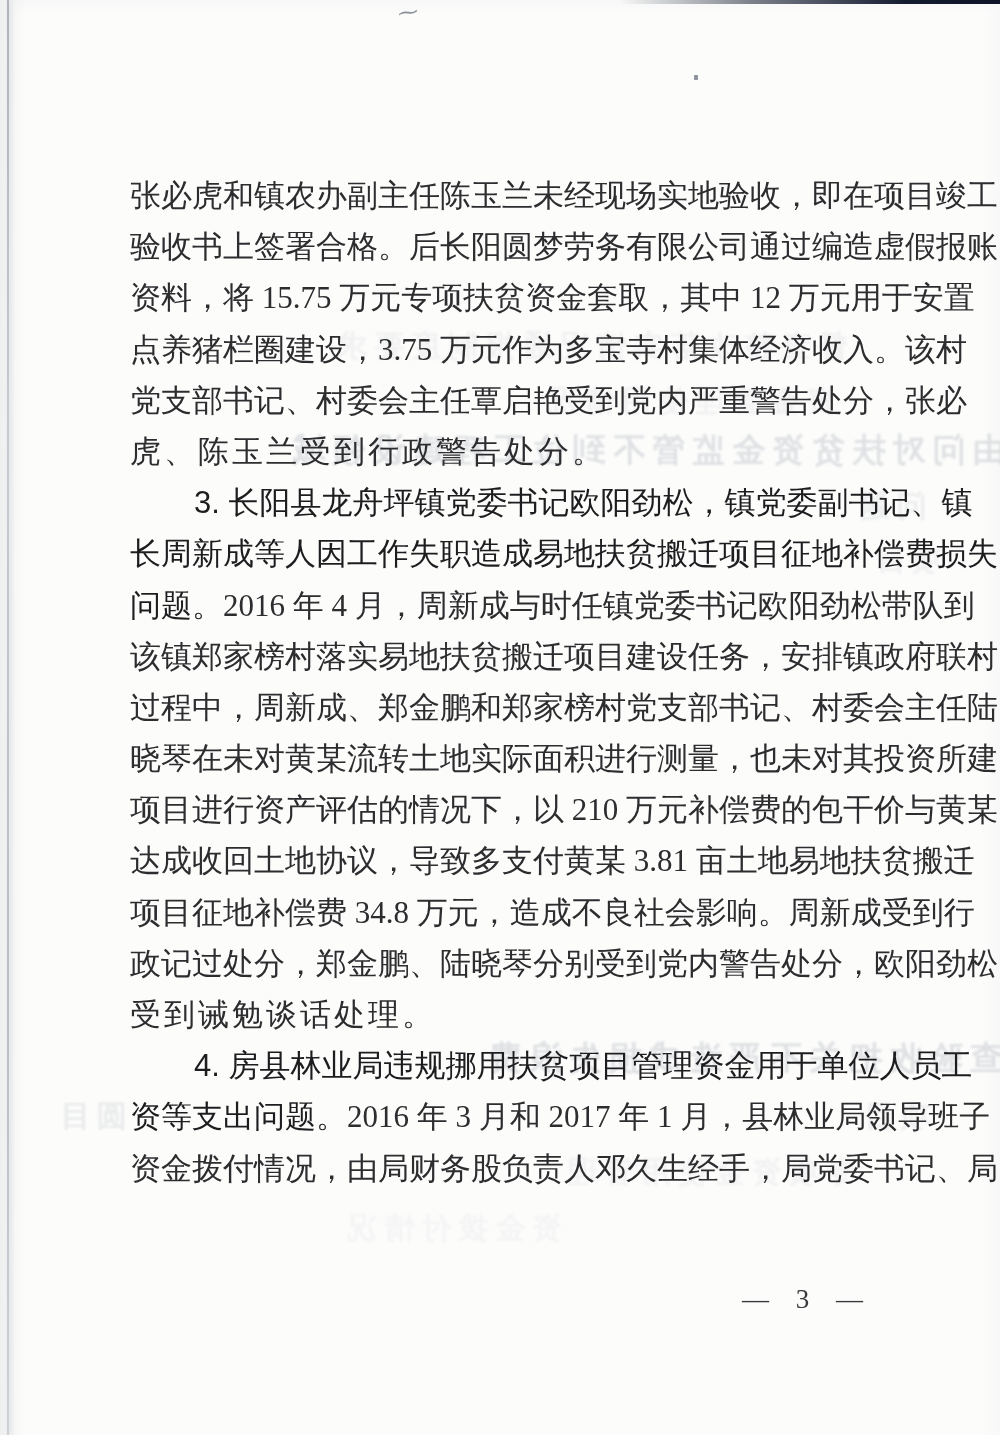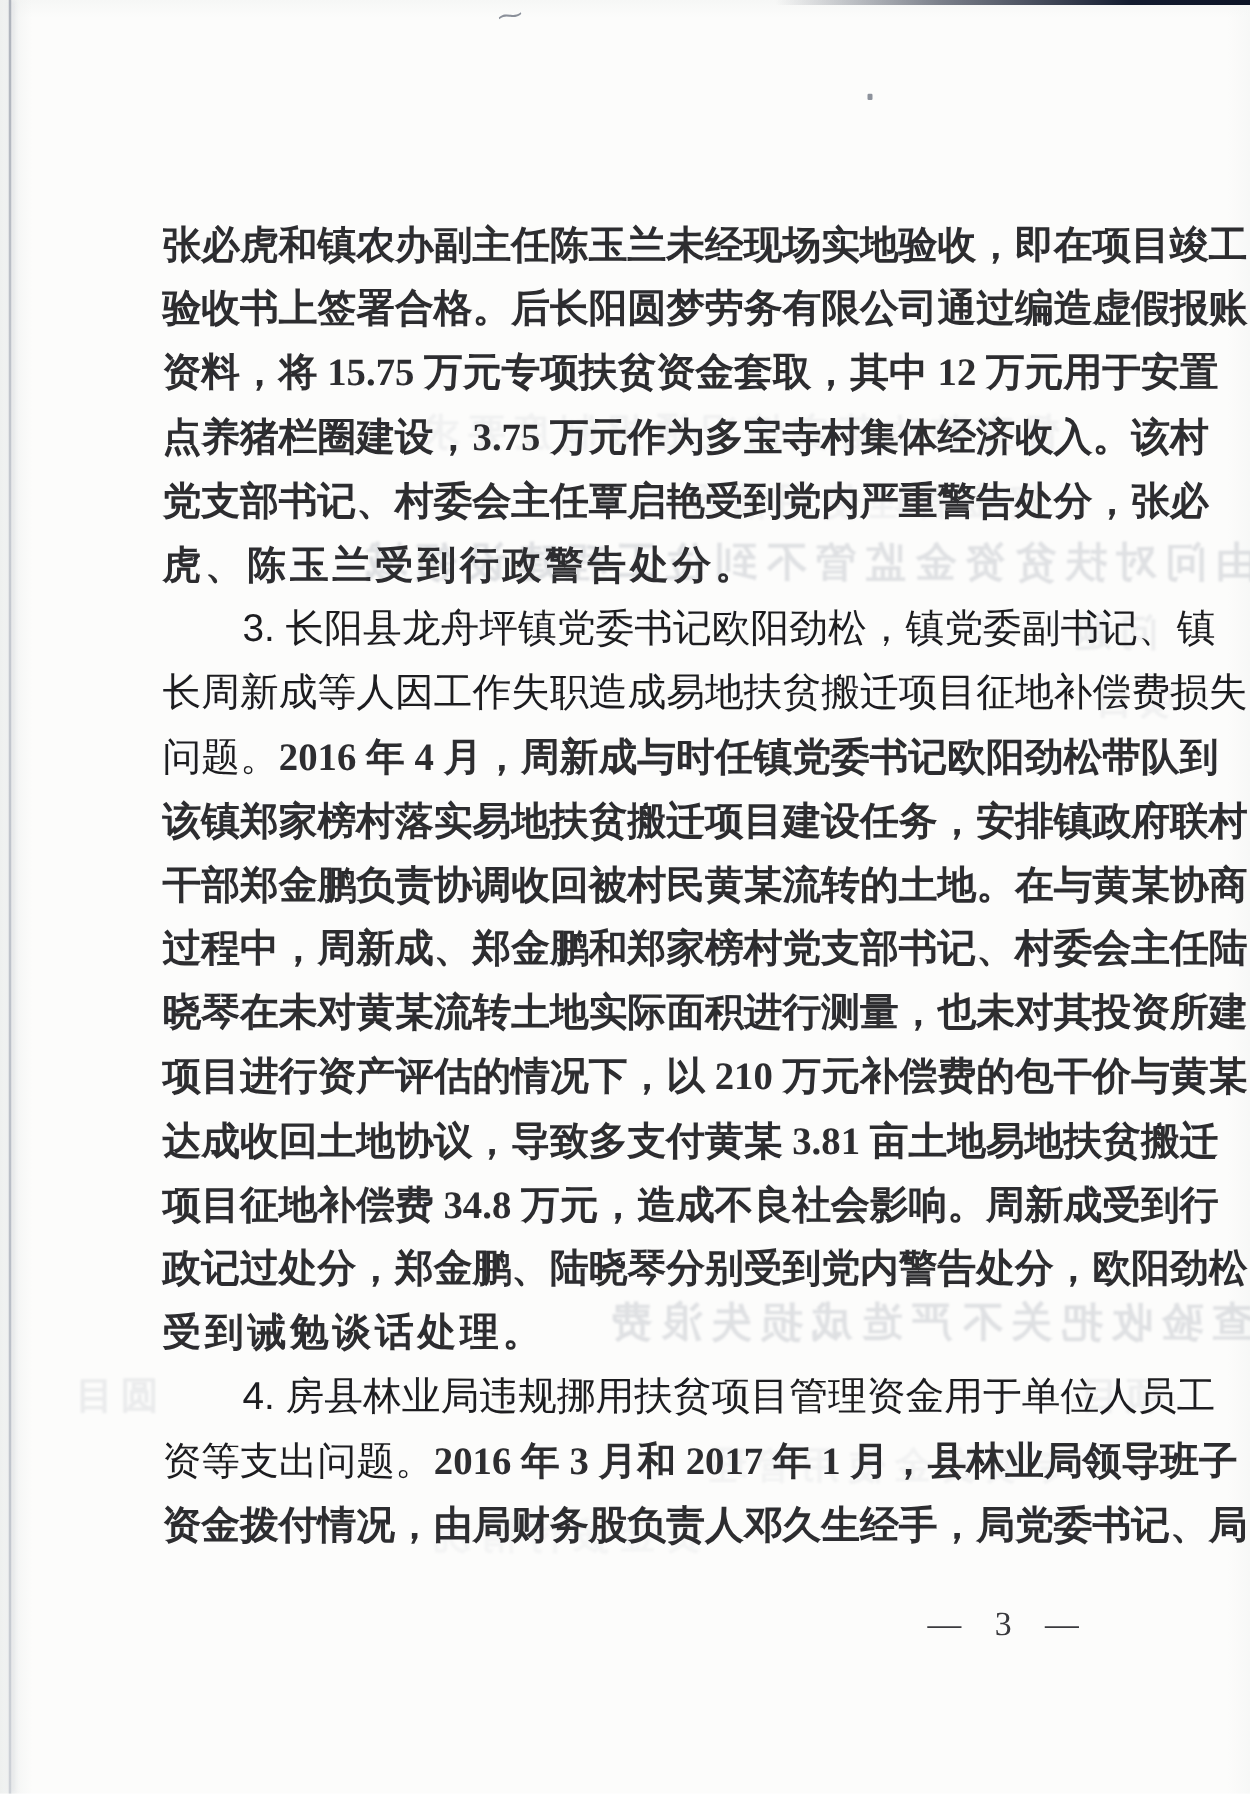--- a/index.html
+++ b/index.html
@@ -45,21 +45,21 @@
     height:51.2px;line-height:51.2px;font-size:31px;
     text-align:justify;text-align-last:justify;
     white-space:nowrap;
   }
   .line.indent{padding-left:64px;}
   .line.end{text-align-last:left;letter-spacing:3px;}
   .b{
     font-weight:400;color:#1d1d20;
     font-family:"Liberation Sans","DejaVu Sans",sans-serif;
   }
-  .r{font-weight:700;}
+  .r{font-weight:400;}
   
   .bleed-layer{position:absolute;left:0;top:0;width:1000px;height:1435px;pointer-events:none;}
   .bleed{
     position:absolute;
     transform:scaleX(-1);
     color:#8d939f;font-weight:700;
     font-family:"Liberation Sans","DejaVu Sans",sans-serif;
     font-size:32px;letter-spacing:7px;white-space:nowrap;
     filter:blur(0.8px);
   }
@@ -95,21 +95,20 @@
       <div class="line"><span class="r">张必虎和镇农办副主任陈玉兰未经现场实地验收，即在项目竣工</span></div>
       <div class="line"><span class="r">验收书上签署合格。后长阳圆梦劳务有限公司通过编造虚假报账</span></div>
       <div class="line"><span class="r">资料，将 15.75 万元专项扶贫资金套取，其中 12 万元用于安置</span></div>
       <div class="line"><span class="r">点养猪栏圈建设，3.75 万元作为多宝寺村集体经济收入。该村</span></div>
       <div class="line"><span class="r">党支部书记、村委会主任覃启艳受到党内严重警告处分，张必</span></div>
       <div class="line end"><span class="r">虎、陈玉兰受到行政警告处分。</span></div>
       <div class="line indent"><span class="b">3. 长阳县龙舟坪镇党委书记欧阳劲松，镇党委副书记、镇</span></div>
       <div class="line"><span class="b">长周新成等人因工作失职造成易地扶贫搬迁项目征地补偿费损失</span></div>
       <div class="line"><span class="b">问题。</span><span class="r">2016 年 4 月，周新成与时任镇党委书记欧阳劲松带队到</span></div>
       <div class="line"><span class="r">该镇郑家榜村落实易地扶贫搬迁项目建设任务，安排镇政府联村</span></div>
-      <div class="line"><span class="r">干部郑金鹏负责协调收回被村民黄某流转的土地。在与黄某协商</span></div>
       <div class="line"><span class="r">过程中，周新成、郑金鹏和郑家榜村党支部书记、村委会主任陆</span></div>
       <div class="line"><span class="r">晓琴在未对黄某流转土地实际面积进行测量，也未对其投资所建</span></div>
       <div class="line"><span class="r">项目进行资产评估的情况下，以 210 万元补偿费的包干价与黄某</span></div>
       <div class="line"><span class="r">达成收回土地协议，导致多支付黄某 3.81 亩土地易地扶贫搬迁</span></div>
       <div class="line"><span class="r">项目征地补偿费 34.8 万元，造成不良社会影响。周新成受到行</span></div>
       <div class="line"><span class="r">政记过处分，郑金鹏、陆晓琴分别受到党内警告处分，欧阳劲松</span></div>
       <div class="line end"><span class="r">受到诫勉谈话处理。</span></div>
       <div class="line indent"><span class="b">4. 房县林业局违规挪用扶贫项目管理资金用于单位人员工</span></div>
       <div class="line"><span class="b">资等支出问题。</span><span class="r">2016 年 3 月和 2017 年 1 月，县林业局领导班子</span></div>
       <div class="line"><span class="r">资金拨付情况，由局财务股负责人邓久生经手，局党委书记、局</span></div>

